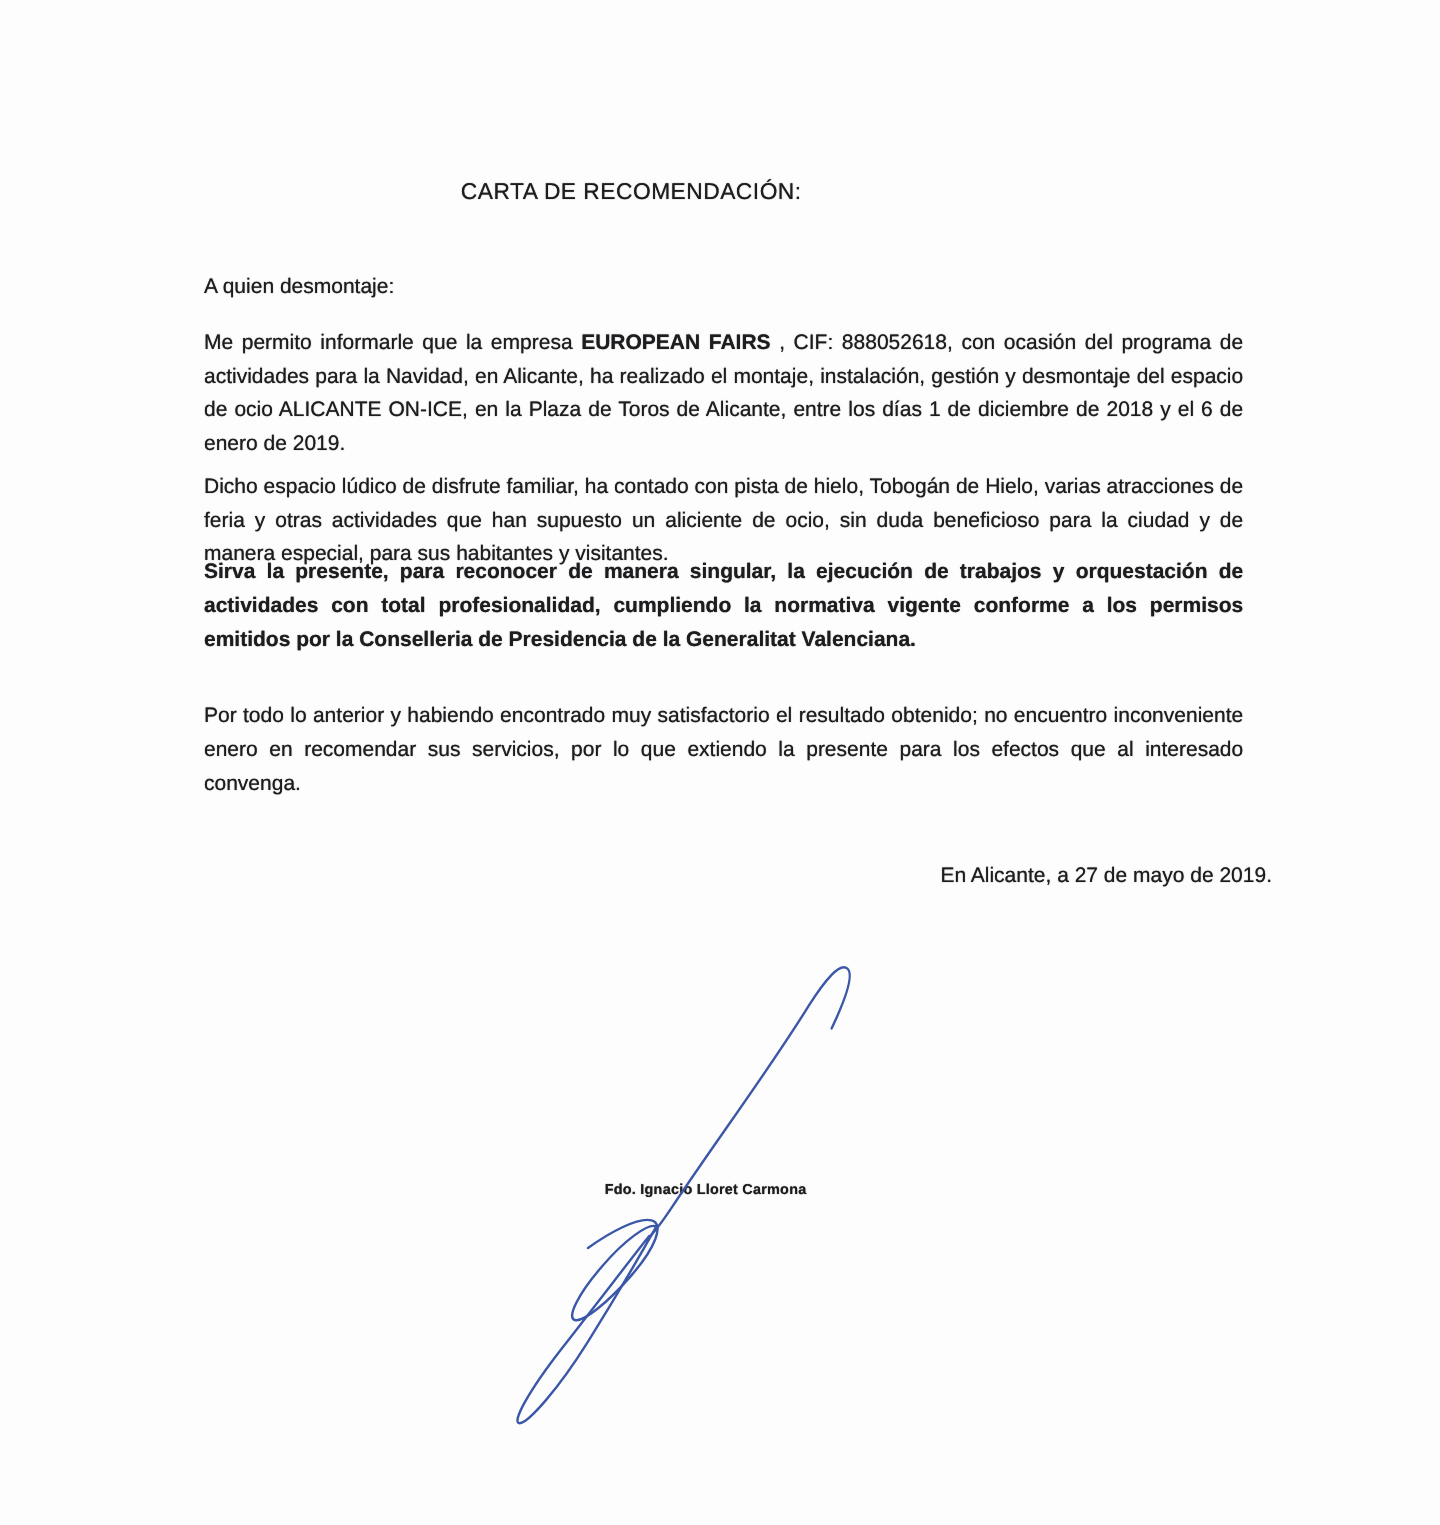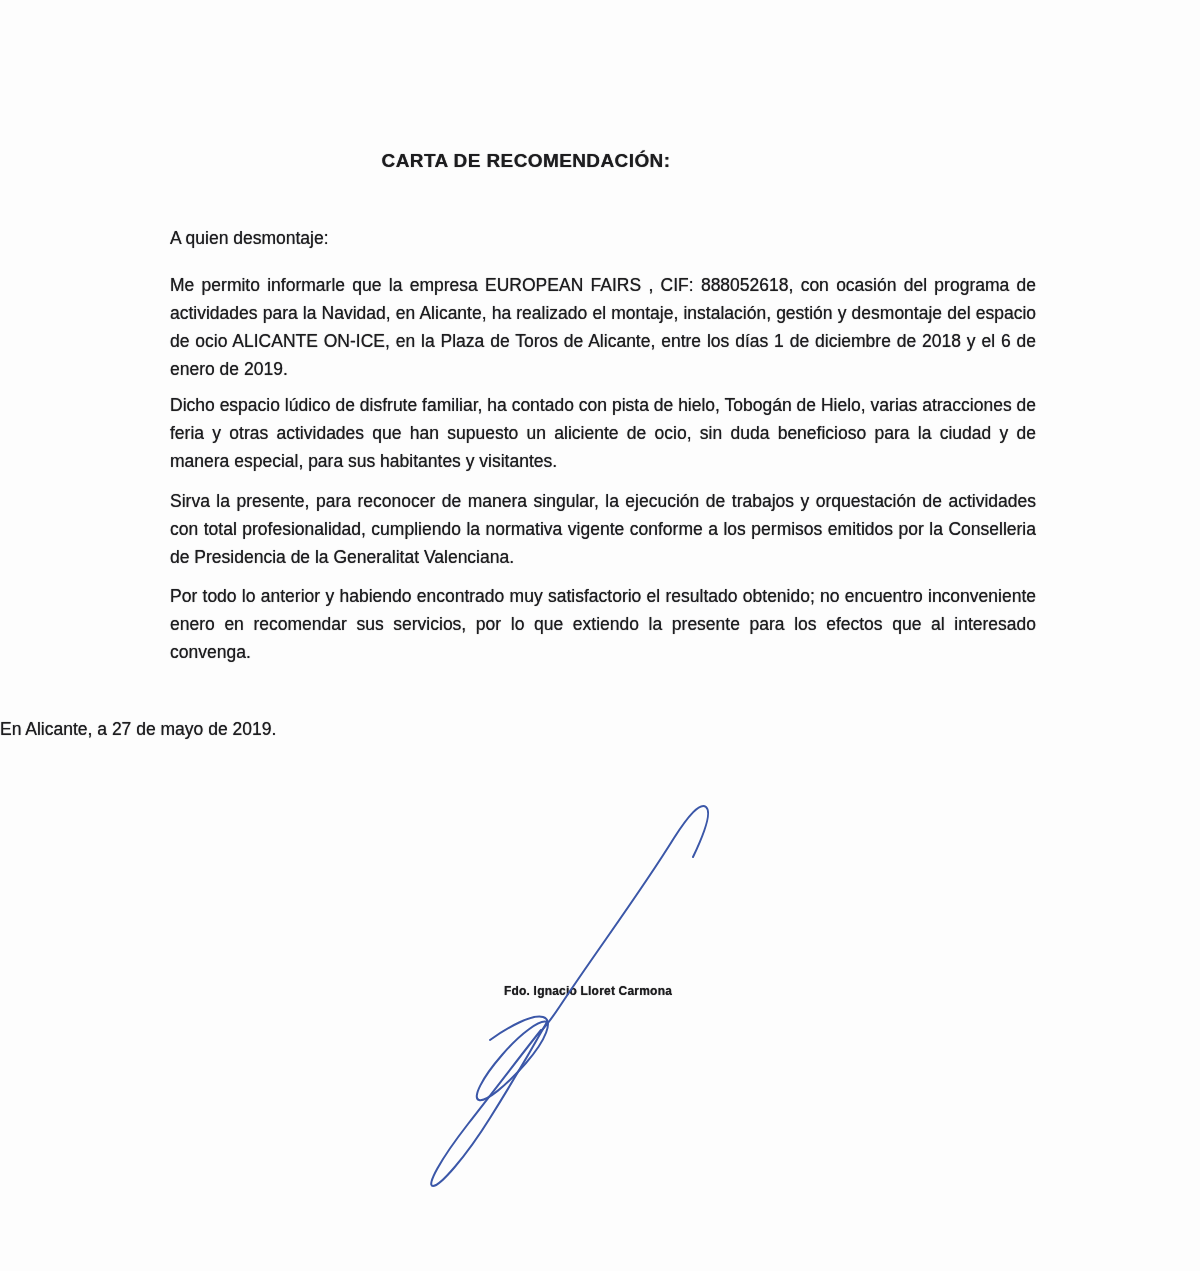--- a/index.html
+++ b/index.html
@@ -21,50 +21,50 @@
     text-shadow: 0 0 0.8px rgba(25,25,28,0.85);
     -webkit-font-smoothing: antialiased;
   }
   .title {
     position: absolute;
     top: 150px;
     left: 0;
     width: 1052px;
     text-align: center;
     font-size: 19px;
-    font-weight: 700;
+    font-weight: 400;
     letter-spacing: 0.4px;
   }
   .salutation {
     position: absolute;
     top: 228px;
     left: 170px;
     font-size: 17.5px;
   }
   .body-par {
     position: absolute;
     left: 170px;
     width: 866px;
     font-size: 17.5px;
     line-height: 28px;
     text-align: justify;
     text-justify: inter-word;
     margin: 0;
   }
   .p1 { top: 271px; }
   .p2 { top: 391px; }
-  .p3 { top: 487px; }
+  .p3 { top: 462px; font-weight: bold; }
   .p4 { top: 582px; }
-  .company { font-weight: 400; }
+  .company { font-weight: 700; }
   .date-line {
     position: absolute;
     top: 719px;
     left: 0;
     width: 1060px;
-    text-align: left;
+    text-align: right;
     font-size: 17.5px;
   }
   .fdo-line {
     position: absolute;
     top: 984px;
     left: 0;
     width: 1176px;
     text-align: center;
     font-size: 12px;
     font-weight: 700;

